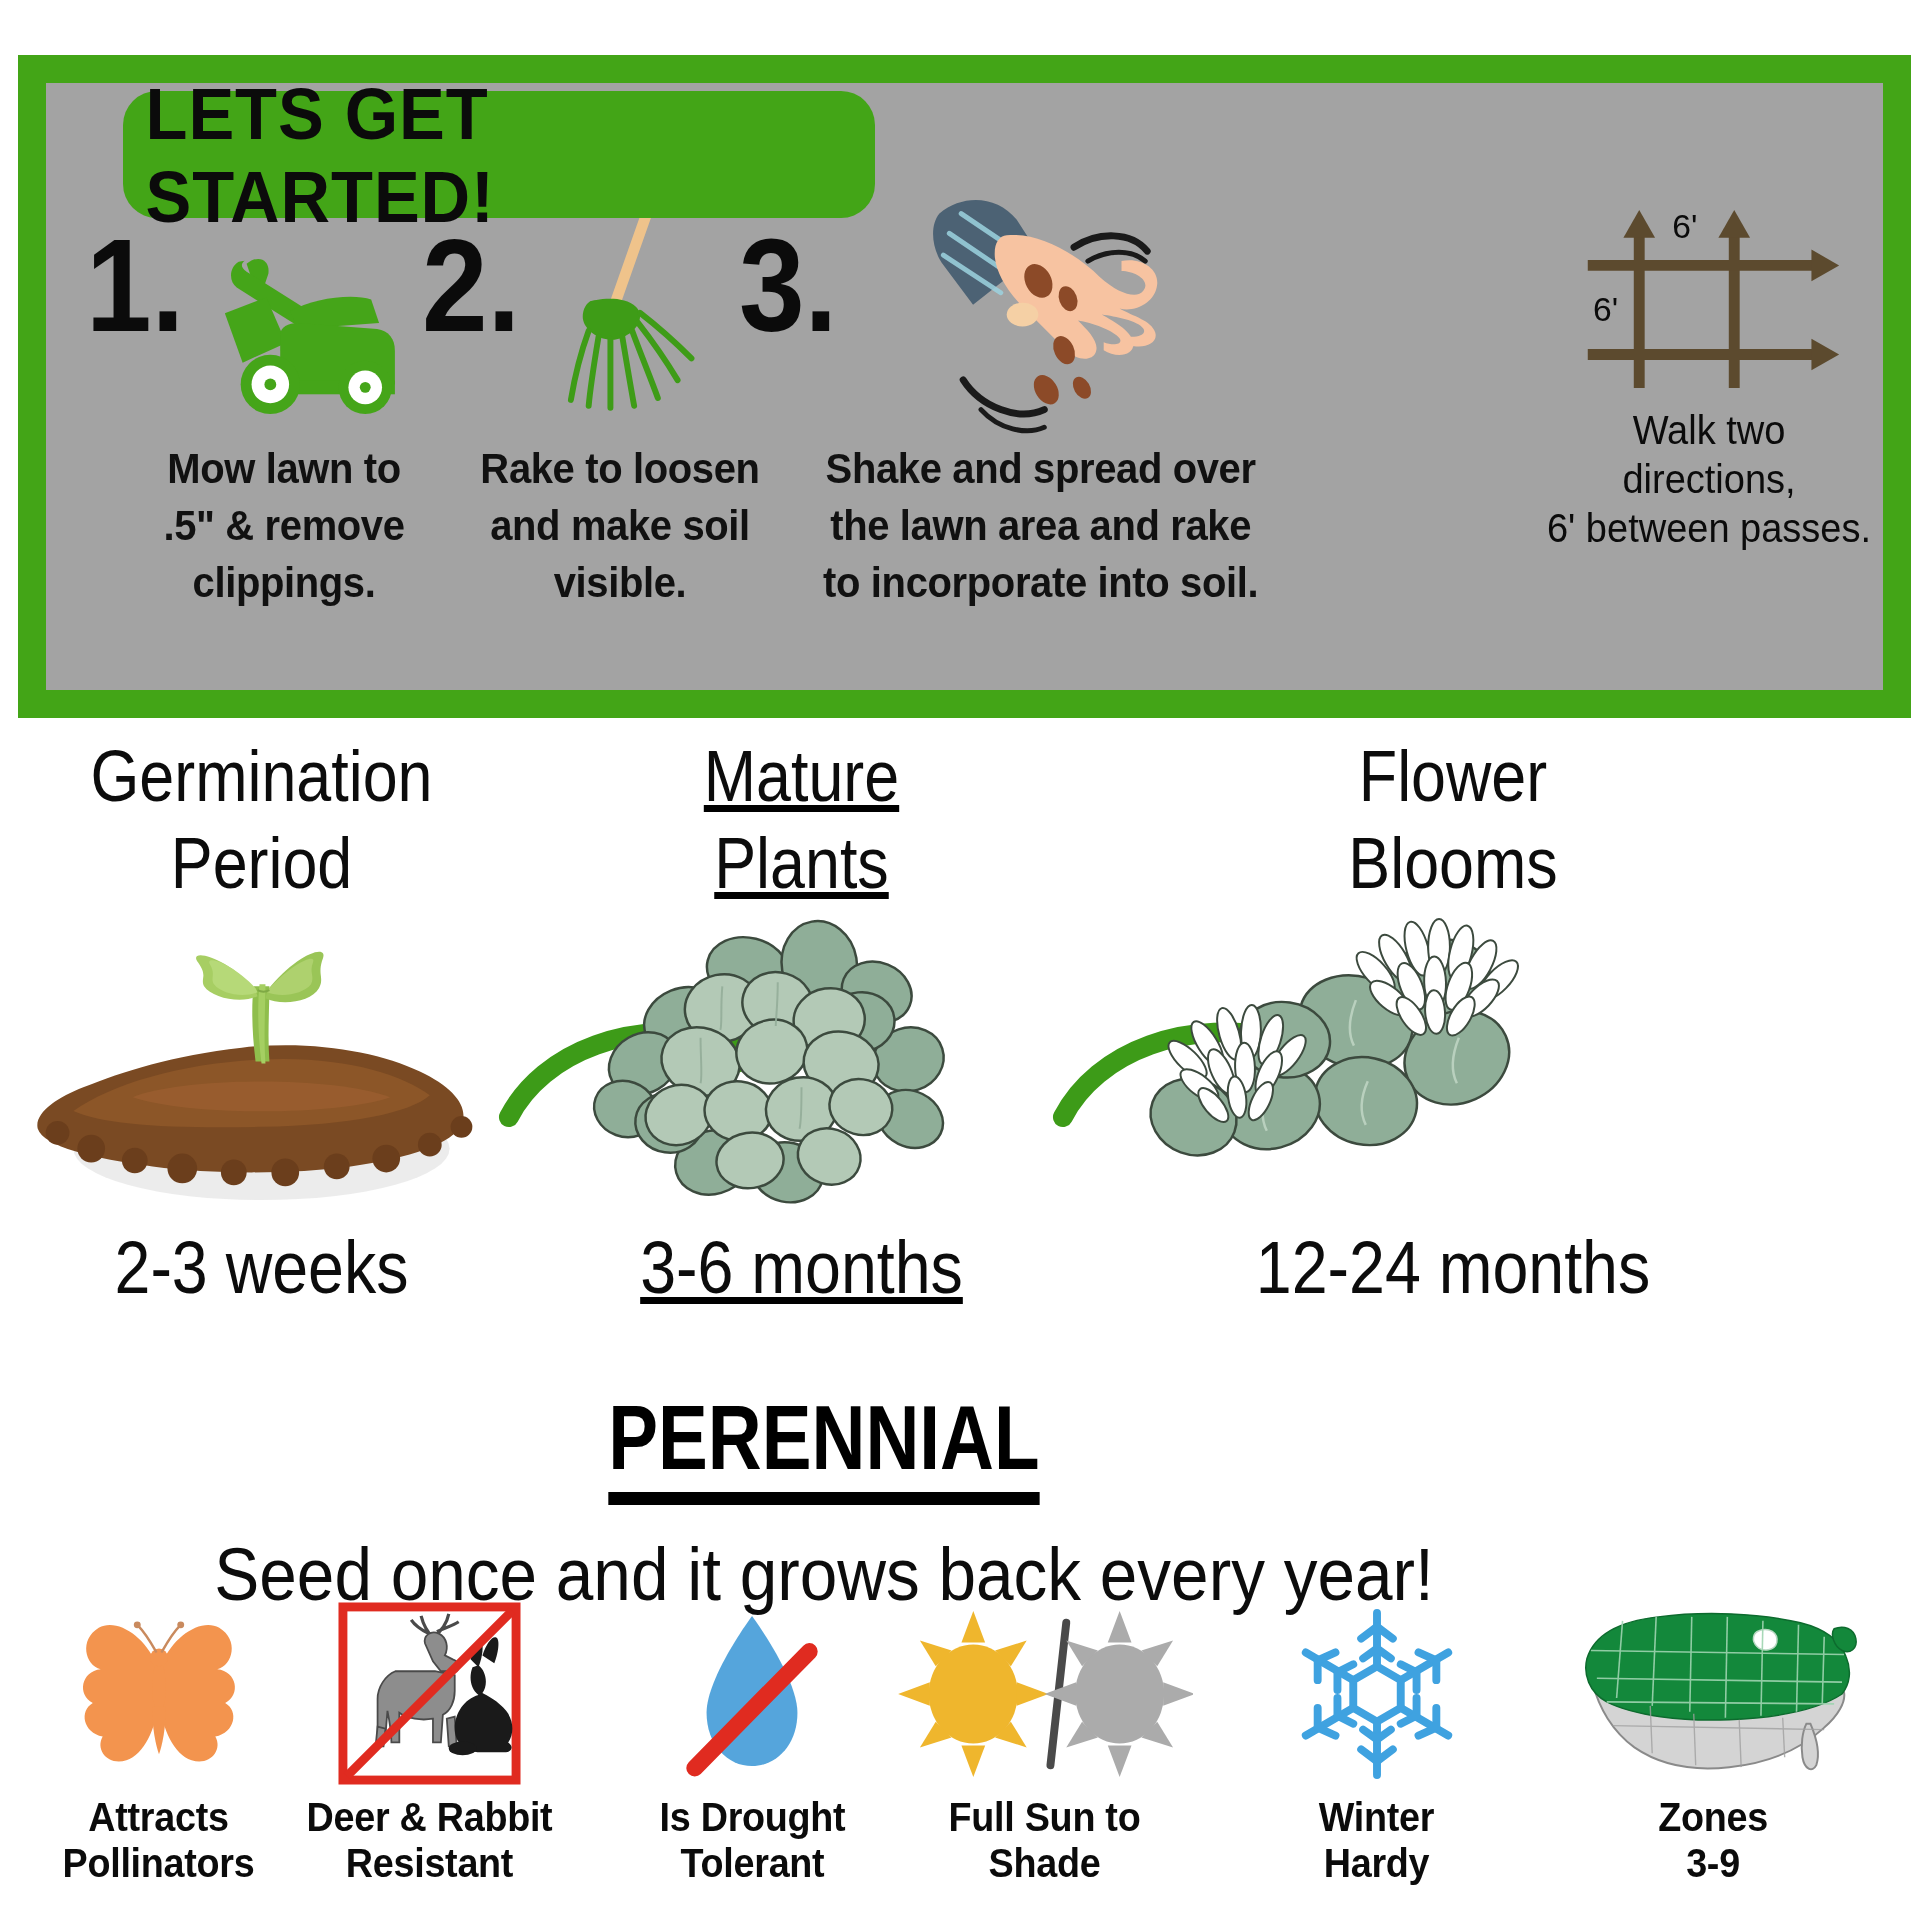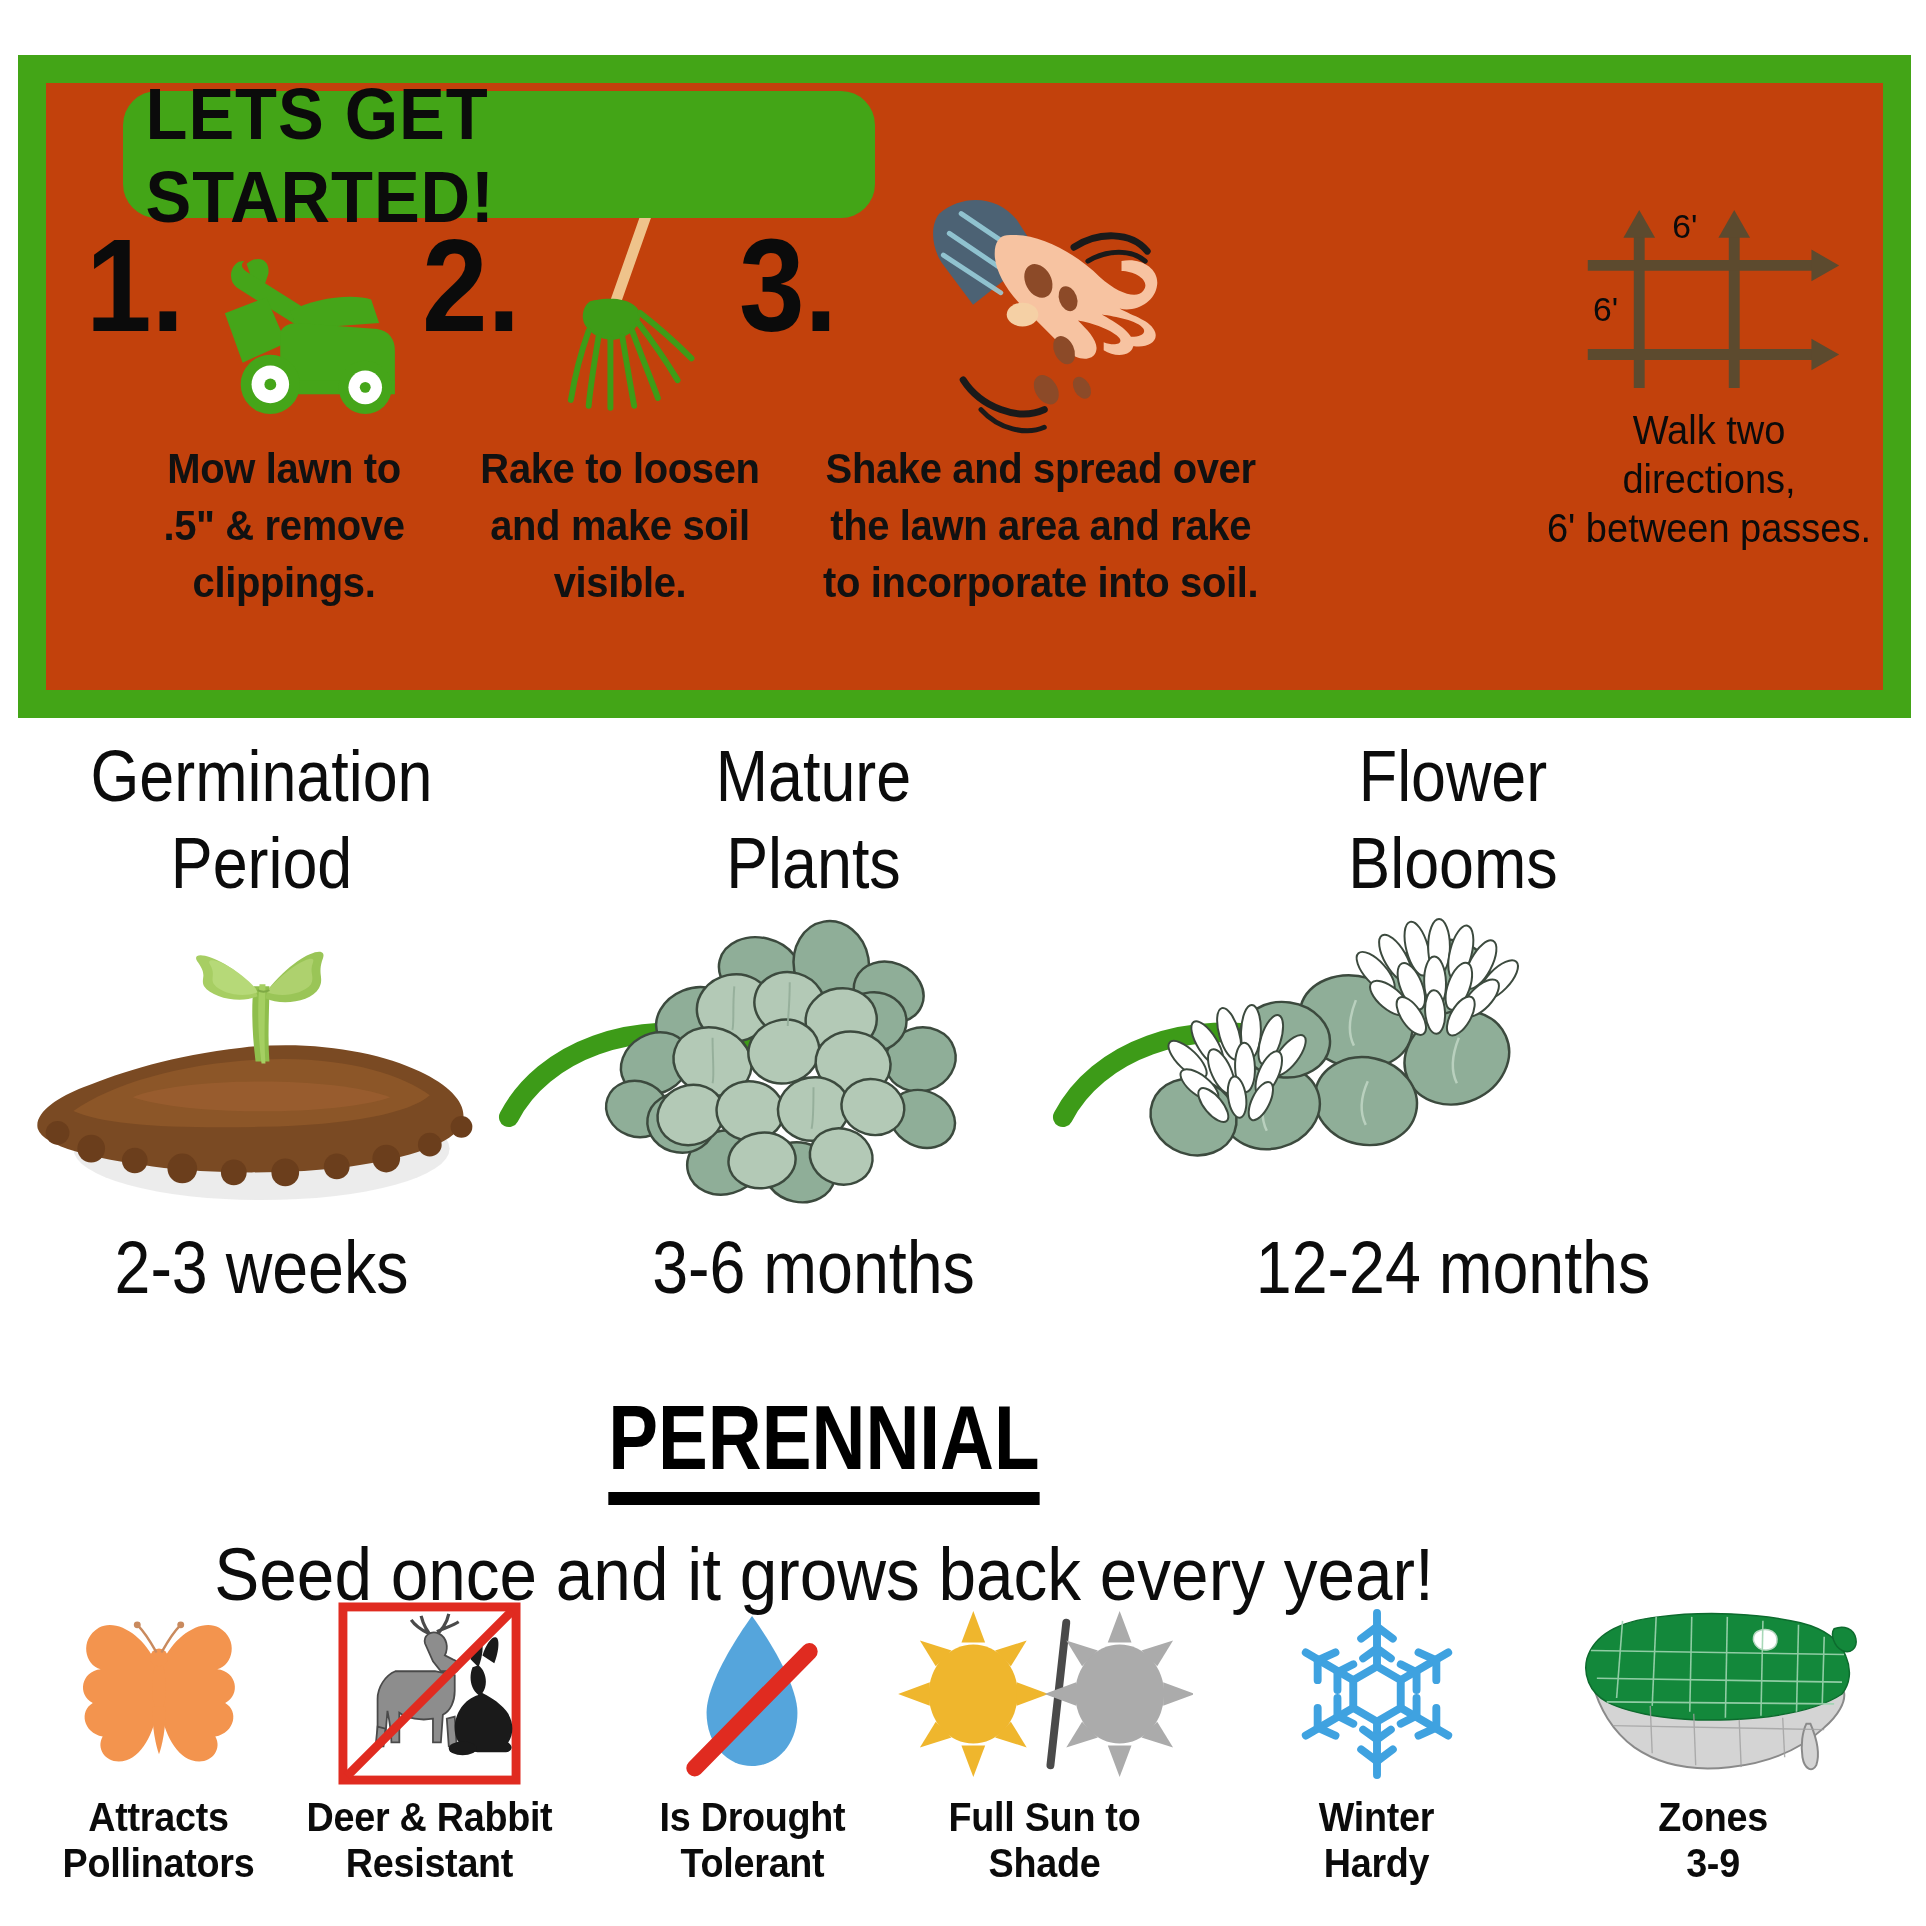--- a/index.html
+++ b/index.html
@@ -10,21 +10,21 @@
     font-family: "Liberation Sans", sans-serif;
     overflow: hidden;
   }
   .page { position: relative; width: 1927px; height: 1927px; background:#fff; }
 
   
   .started-panel {
     position: absolute; left: 18px; top: 55px;
     width: 1893px; height: 663px;
     border: 28px solid #43A517;
-    background: #c2410c;
+    background: #a3a3a3;
   }
   .started-badge {
     position: absolute; left: 77px; top: 8px;
     width: 752px; height: 127px;
     background: #43A517;
     border-radius: 34px;
     display: flex; align-items: center; justify-content: center;
     z-index: 5;
   }
   .started-badge-text {
@@ -290,21 +290,21 @@
       <div class="stage-dur" style="margin-top:14px;">2-3 weeks</div>
     </div>
 
     <div class="arrow" style="left:495px; top:267px;">
       <svg width="327" height="149" viewBox="0 0 330 150">
         <path d="M14 118 C48 52 140 16 238 40" stroke="#3D9B18" stroke-width="20" fill="none" stroke-linecap="round"></path>
         <path d="M254 14 L300 48 L236 78 L252 52 L240 40 Z" fill="#3D9B18"></path>
       </svg>
     </div>
 
-    <div class="stage" style="left:576px; width:475px;">
+    <div class="stage" style="left:564px; width:475px;text-decoration:underline;">
       <div class="stage-title">
         <div>Mature</div>
         <div>Plants</div>
       </div>
       <div class="stage-art">
         <svg width="475" height="297" viewBox="0 0 480 300" style="position:absolute;left:0;top:0;">
           <g stroke="#3c4a3e" stroke-width="2.5">
 
             <g fill="#8FAE98">
               <ellipse cx="120" cy="108" rx="40" ry="32" transform="rotate(-22 120 108)"></ellipse>

